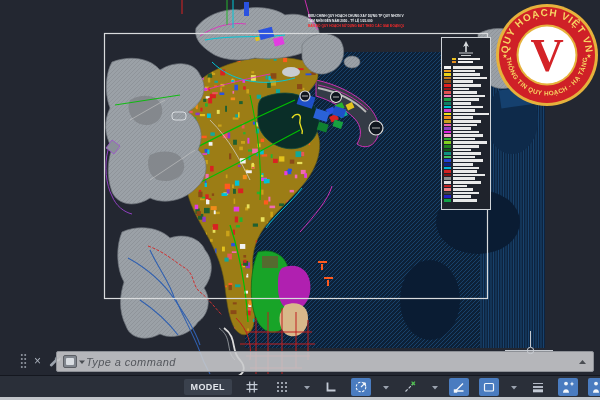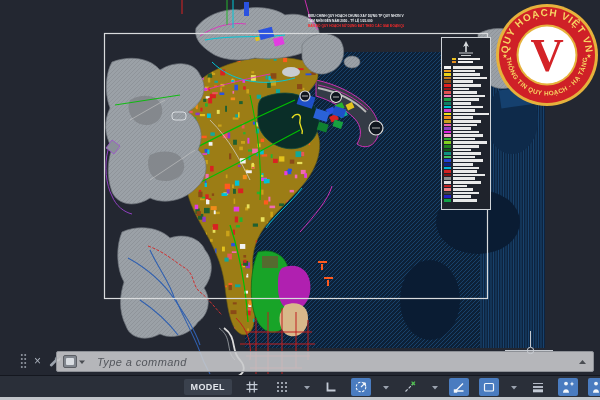--- a/index.html
+++ b/index.html
@@ -18,21 +18,21 @@
 #titleblock .red{color:#ff2a2a}
 
 #logo{position:absolute;left:494px;top:2px;width:106px;height:106px;z-index:6}
 
 #cmdicons{position:absolute;left:20px;top:353px;display:flex;align-items:center;gap:7px;z-index:4}
 .grip{width:7px;height:15px;background:radial-gradient(circle,#868c96 1px,transparent 1.3px);background-size:3.5px 4px}
 .cmdx{color:#aab1bc;font-size:12px;line-height:1;cursor:pointer}
 #cmdbar{position:absolute;left:56px;top:351px;width:538px;height:21px;background:rgba(202,203,205,.88);border:1px solid #8d9096;border-radius:2px;display:flex;align-items:center;padding:0 6px;z-index:4}
 .cmdiconbox{position:relative;width:14px;height:13px;background:#81868e;border:1px solid #5b5e64;border-radius:2px;margin-right:1px;flex:none}
 .cmdiconbox::after{content:"";position:absolute;left:2px;top:2px;width:8px;height:7px;background:#d9dde2;border-radius:1px}
-#cmdinput{flex:1;min-width:0;background:transparent;border:none;outline:none;font:italic 11px "Liberation Sans",sans-serif;letter-spacing:.4px;color:#4a4d52;margin-left:11px}
+#cmdinput{flex:1;min-width:0;background:transparent;border:none;outline:none;font:italic 11px "Liberation Sans",sans-serif;letter-spacing:.4px;color:#4a4d52;margin-left:0}
 #cmdinput::placeholder{color:#54575d;opacity:1}
 
 #statusbar{position:absolute;left:0;top:375px;width:600px;height:22px;background:#2a2f39;border-top:1px solid #14171f;display:flex;align-items:center;justify-content:flex-end;gap:10px;overflow:hidden;z-index:4}
 .sbtn{height:18px;min-width:20px;display:flex;align-items:center;justify-content:center;border-radius:2px;color:#c3cad5;flex:none;cursor:pointer}
 .sbtn.blue{background:#4a7cc0;color:#f2f6fa}
 .sbtn.caret{min-width:9px;color:#9aa2ae}
 #model{font-size:9px;font-weight:bold;letter-spacing:.4px;color:#e2e6ec;background:#3a414d;padding:3px 7px;border-radius:2px;cursor:pointer;flex:none}
 .cut{margin-right:-8px}
 #bottomedge{position:absolute;left:0;top:397px;width:600px;height:3px;background:#c2c6cb;z-index:5}
 #crosshair{position:absolute;left:0;top:0;z-index:5;pointer-events:none}

